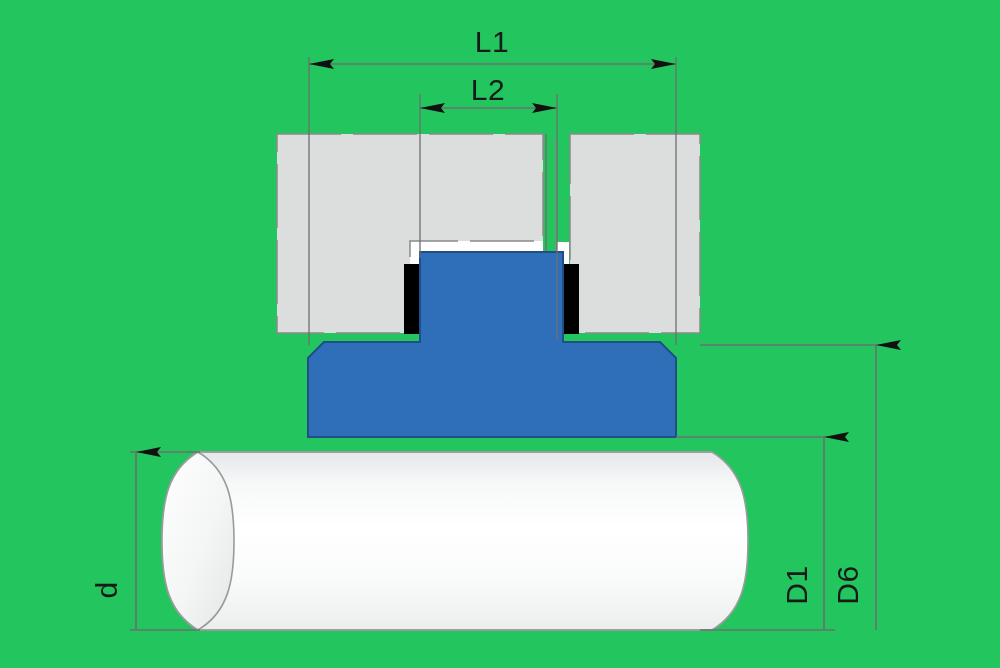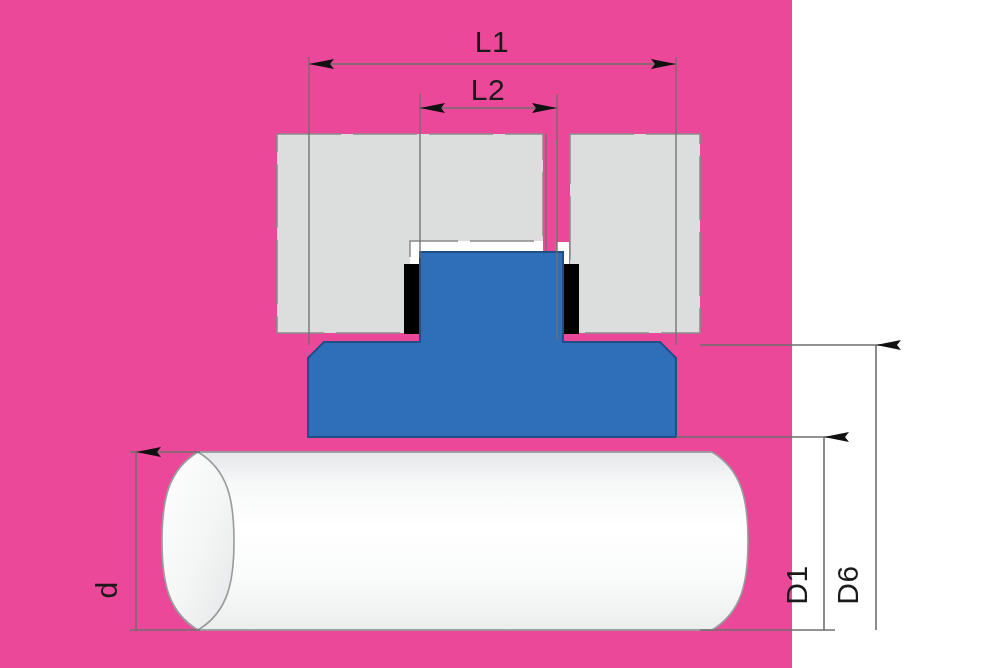--- a/index.html
+++ b/index.html
@@ -8,23 +8,23 @@
     background: #ffffff;
   }
   body {
     width: 1000px;
     height: 668px;
     font-family: "Liberation Sans", sans-serif;
     overflow: hidden;
   }
   #drawing-root {
     position: relative;
-    width: 792px;
+    width: 1000px;
     height: 668px;
-    background: #ec4899;
+    background: #22c55e;
   }
   svg.drawing-canvas {
     display: block;
     width: 1000px;
     height: 668px;
   }
   .dim-text {
     font-family: "Liberation Sans", sans-serif;
     font-size: 30px;
     fill: #1a1a1a;

